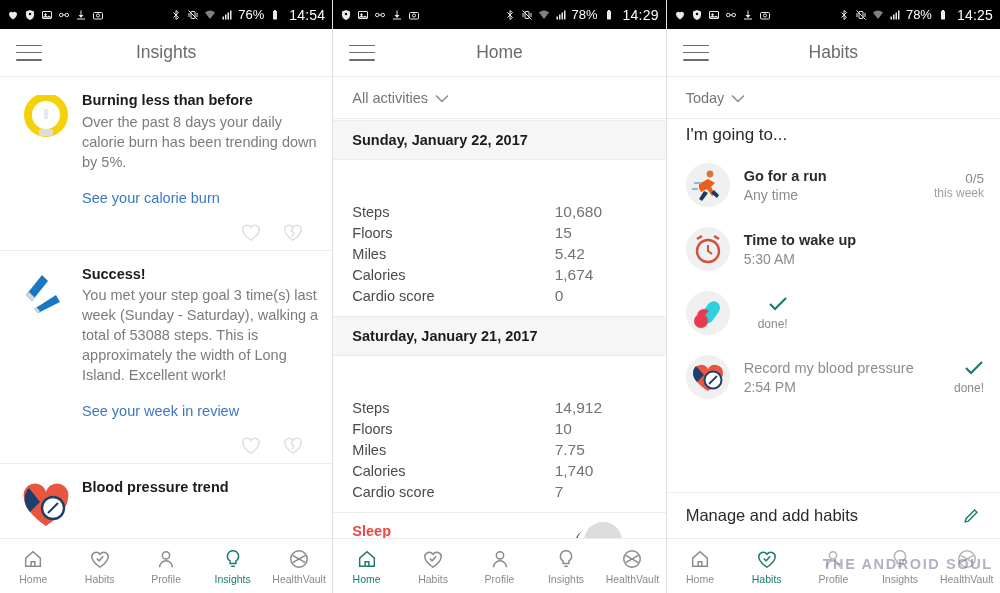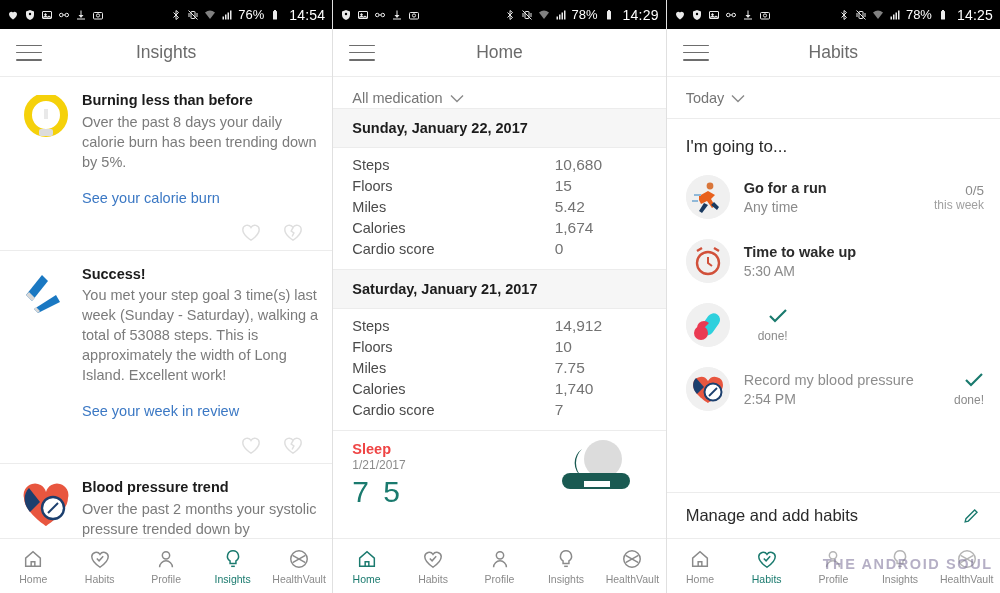--- a/index.html
+++ b/index.html
@@ -47,21 +47,21 @@
     margin-bottom:1px; }
   .card-text { font-size:14.5px; color:#7b7b7b; line-height:1.38; }
   .card-link { font-size:14.5px; color:#3b78c4; margin-top:18px; display:block; }
   .card-actions { display:flex; justify-content:flex-end; gap:20px;
     padding:10px 28px 8px 0; }
 
   
   .daterow { background:#f6f6f6; padding:11px 19px; font-size:14.5px;
     font-weight:bold; color:#1c1c1c; border-bottom:1px solid #ececec;
     border-top:1px solid #ececec; }
-  .metrics { padding:6px 19px 10px 19px; }
+  .metrics { padding:6px 19px 10px 19px;margin-top:35px; }
   .metric { display:flex; justify-content:space-between; align-items:baseline;
     padding:1.5px 0; }
   .metric-label { font-size:14.5px; color:#4a4a4a; }
   .metric-value { font-size:15.5px; color:#737373; min-width:92px; text-align:left; }
   .sleepblock { padding:10px 19px 0 19px; position:relative; }
   .sleep-title { font-size:14.5px; font-weight:bold; color:#ef4444; }
   .sleep-date { font-size:12px; color:#8b8b8b; margin-top:1px; }
   .sleep-big { font-size:30px; color:#1a7a6e; margin-top:3px; letter-spacing:3px; }
 
   
@@ -223,21 +223,20 @@
         <div class="card-ico">
           <svg width="52" height="46" viewBox="0 0 52 46">
               <path d="M26 44S4 30 4 16A11 11 0 0126 10 11 11 0 0148 16c0 14-22 28-22 28z" fill="#e8563f"></path>
               <path d="M9 6 C3 12 3 22 10 30 L20 20 Z" fill="#1c3f6e"></path>
               <circle cx="33" cy="26" r="11" fill="#fff" stroke="#1c3f6e" stroke-width="2.4"></circle>
               <path d="M28 31l10-10" stroke="#1c3f6e" stroke-width="2"></path>
             </svg>
         </div>
         <div class="card-body">
           <div class="card-title">Blood pressure trend</div>
-          <div class="card-text">Over the past 2 months your systolic pressure trended down by</div>
         </div>
       </div>
     </div>
 
     <div class="bottomnav">
       <div class="navitem">
         <svg class="nicon" viewBox="0 0 24 24" fill="none" stroke="#8a8a8a" stroke-width="1.6">
             <path d="M4 11l8-7 8 7v9H4z"></path>
             <path d="M10 20v-5h4v5"></path>
           </svg>
@@ -330,29 +329,29 @@
     <div class="appbar">
       <div class="hamburger">
           <span></span>
           <span></span>
           <span></span>
         </div>
       <div class="appbar-title">Home</div>
     </div>
 
     <div class="filterrow">
-      <span class="flabel">All medication</span>
+      <span class="flabel">All activities</span>
       <span class="chev">
         <svg width="14" height="9" viewBox="0 0 14 9" fill="none" stroke="#8a8a8a" stroke-width="1.4">
             <path d="M1 1.5l6 6 6-6"></path>
           </svg>
       </span>
     </div>
 
-    <div class="scroll" style="top:108px">
+    <div class="scroll" style="top:120px">
 
       <div>
         <div class="daterow">Sunday, January 22, 2017</div>
         <div class="metrics">
           <div class="metric">
             <span class="metric-label">Steps</span>
             <span class="metric-value">10,680</span>
           </div>
           <div class="metric">
             <span class="metric-label">Floors</span>
@@ -521,21 +520,21 @@
 
     <div class="filterrow">
       <span class="flabel">Today</span>
       <span class="chev">
         <svg width="14" height="9" viewBox="0 0 14 9" fill="none" stroke="#8a8a8a" stroke-width="1.4">
             <path d="M1 1.5l6 6 6-6"></path>
           </svg>
       </span>
     </div>
 
-    <div class="scroll" style="top:120px; bottom:101px">
+    <div class="scroll" style="top:108px; bottom:101px">
       <div class="section-head">I'm going to...</div>
 
       <div class="habit">
         <div class="habit-ico">
           <svg width="44" height="44" viewBox="0 0 44 44">
               <circle cx="22" cy="22" r="22" fill="#f0f0f0"></circle>
               <circle cx="24" cy="11" r="3.4" fill="#d9763a"></circle>
               <path d="M13 21l9-5 7 4-4 4 4 7-3 2-5-7-6 3-2-4z" fill="#e8601c"></path>
               <path d="M18 28l-5 8 3 2 6-8zM28 27l5 5-2 3-6-5z" fill="#1a3a60"></path>
               <path d="M8 20h7M6 26h6" stroke="#8fb8d8" stroke-width="2"></path>

